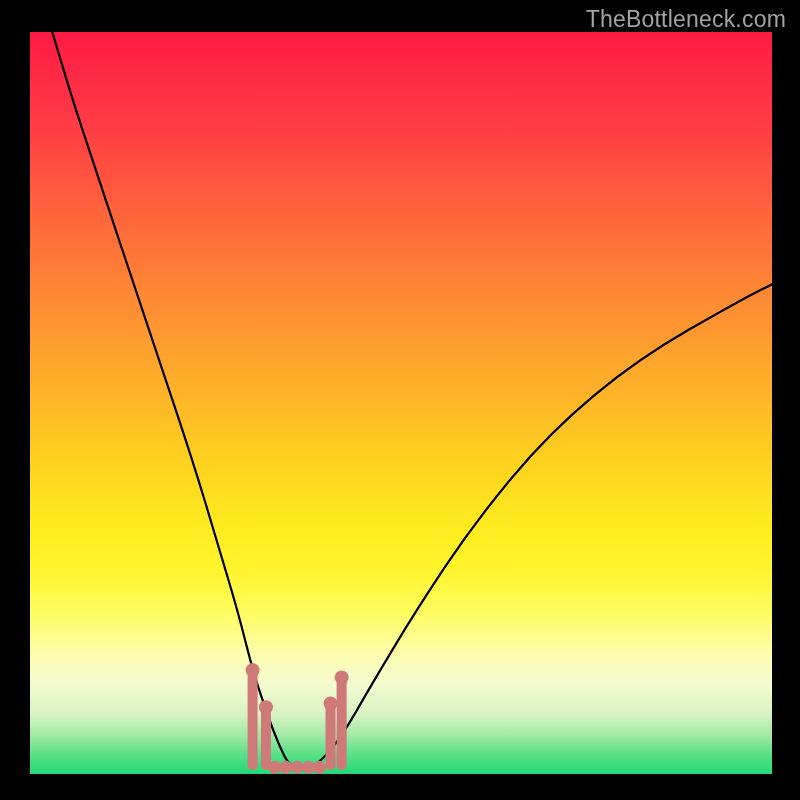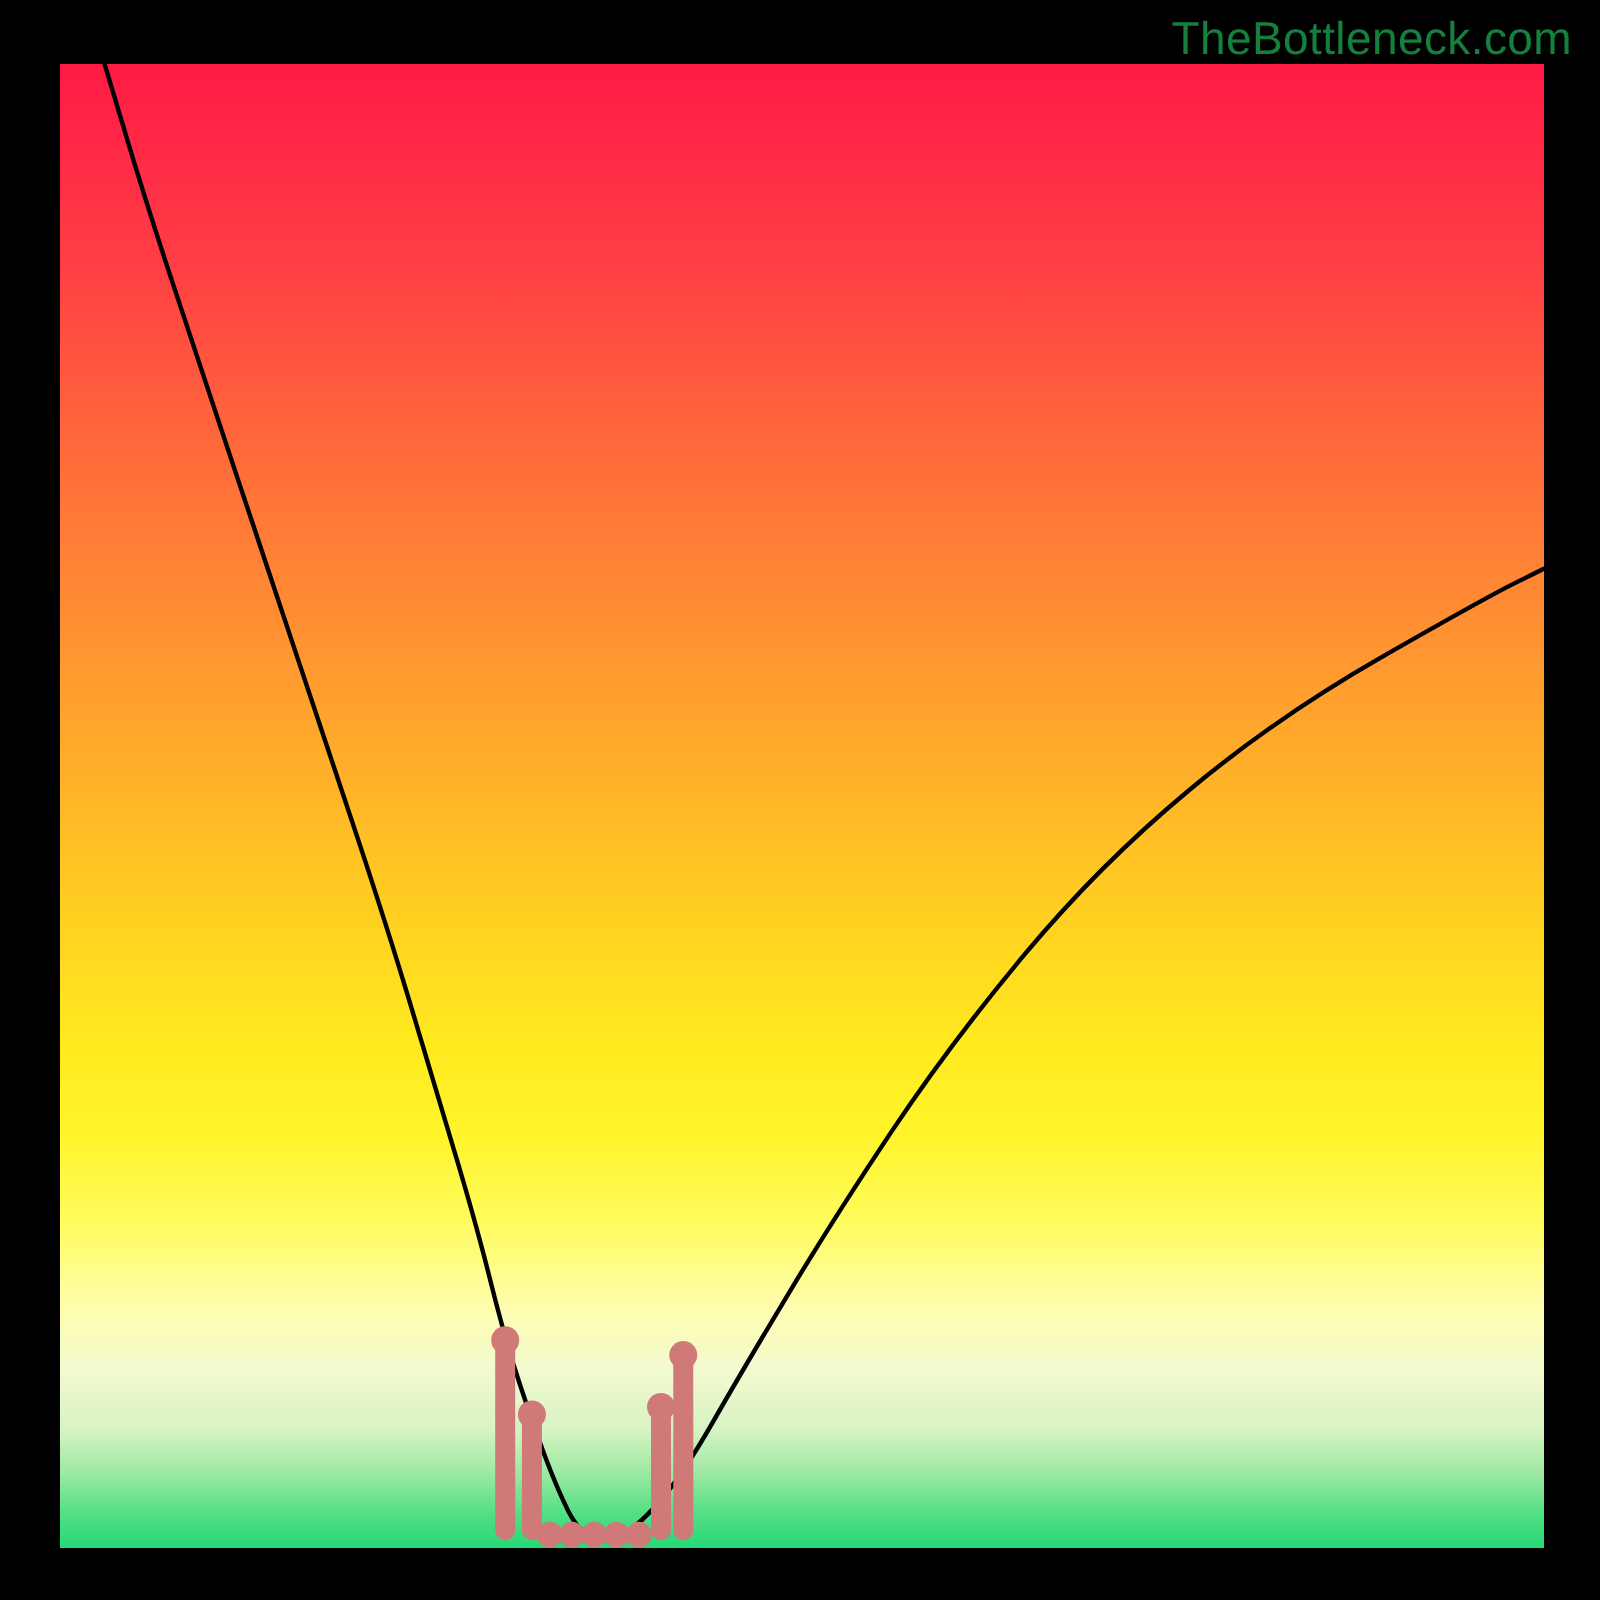--- a/index.html
+++ b/index.html
@@ -41,21 +41,21 @@
       #d7f3c3 92%,
       #9ce9a2 95%,
       #57df86 97.5%,
       #24d977 100%
     );
   }
   .watermark {
     position: absolute;
     top: 6px;
     right: 14px;
-    color: #15803d;
+    color: #a3a3a3;
     font-size: 23px;
     font-weight: 500;
     letter-spacing: 0.2px;
     user-select: none;
   }
   svg.overlay {
     position: absolute;
     left: 0;
     top: 0;
     width: 742px;

